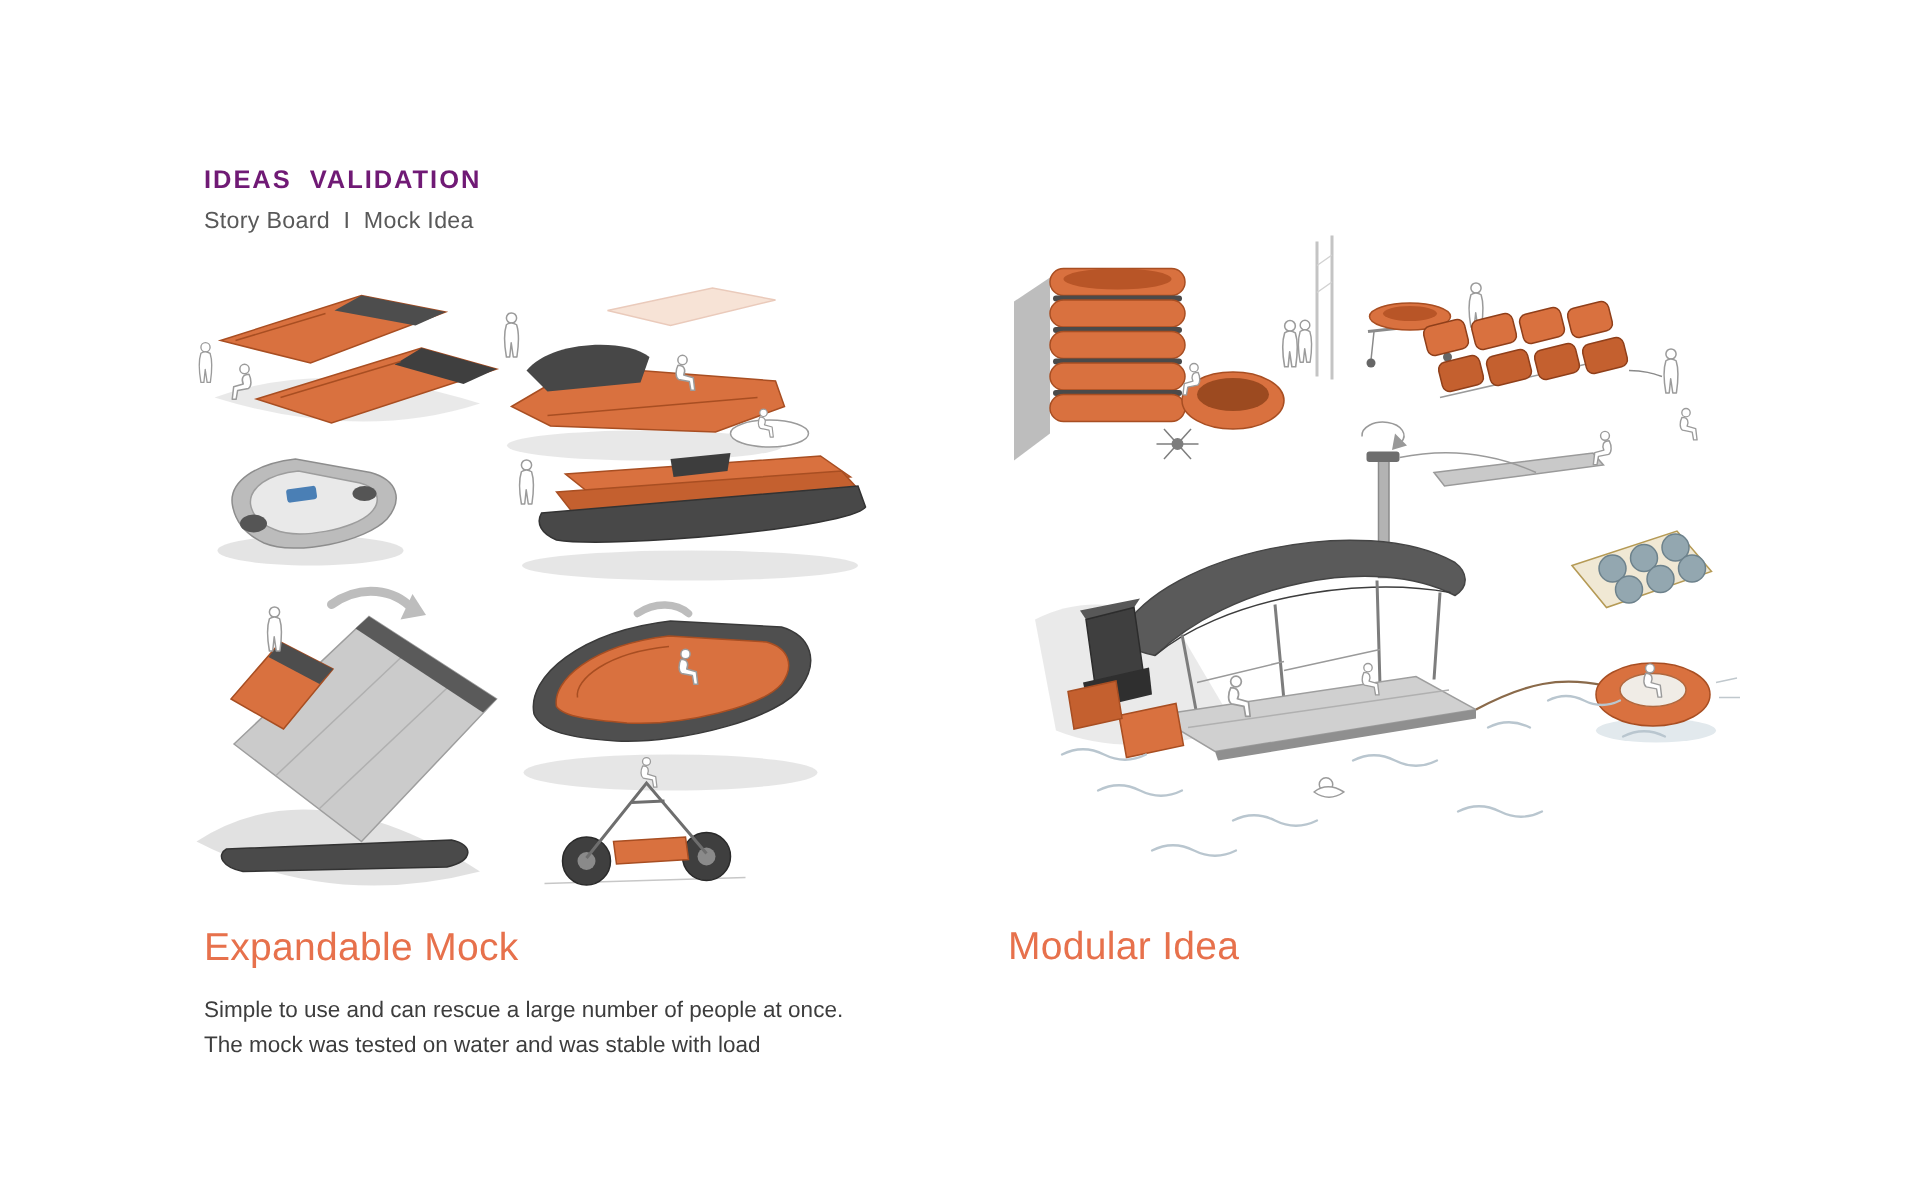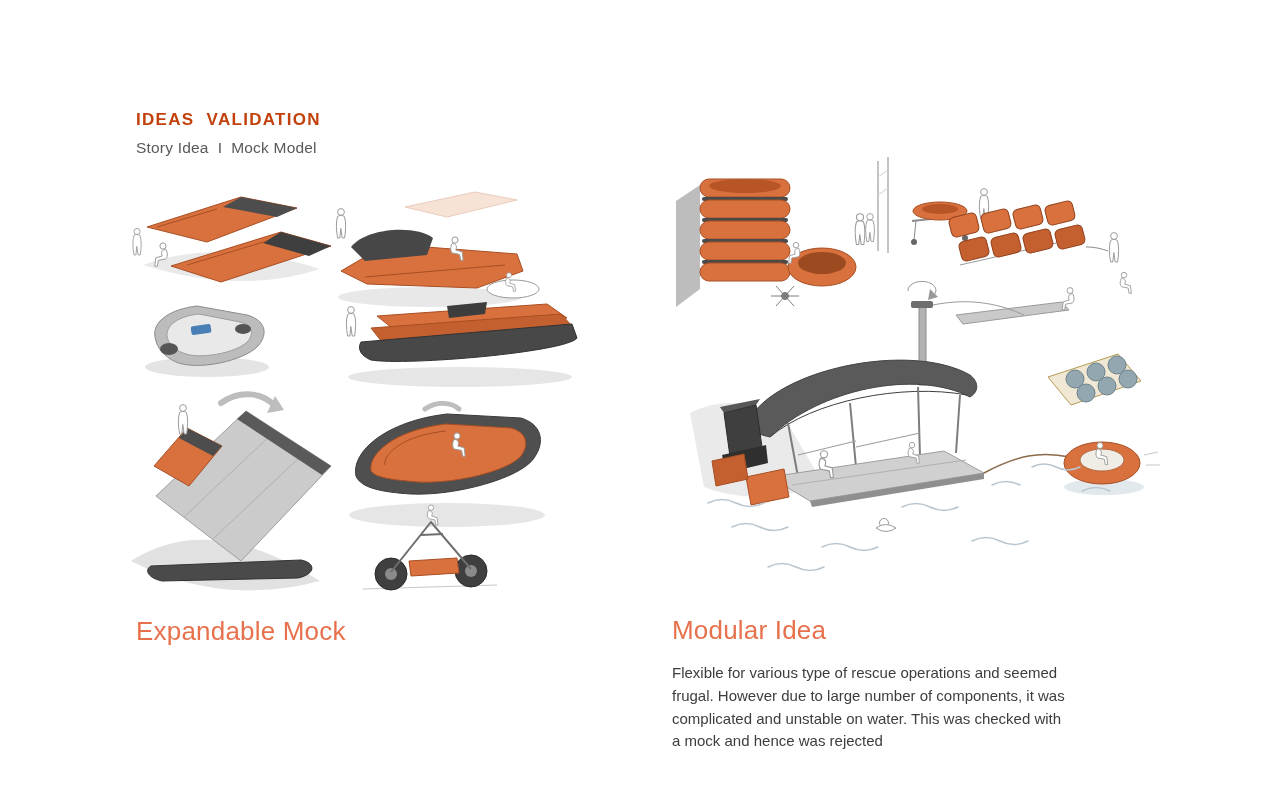--- a/index.html
+++ b/index.html
@@ -1,19 +1,19 @@
 <!DOCTYPE html>
 <html><head>
 <meta charset="utf-8">
 <style>
   * { margin:0; padding:0; box-sizing:border-box; }
   html,body { width:1280px; height:800px; background:#ffffff; font-family:"Liberation Sans",sans-serif; }
   .page { position:relative; width:1280px; height:800px; background:#ffffff; overflow:hidden; }
   .header { position:absolute; left:136px; top:110px; }
-  .title { font-size:17px; font-weight:700; letter-spacing:1.3px; color:#c2410c; white-space:pre; }
+  .title { font-size:17px; font-weight:700; letter-spacing:1.3px; color:#701a75; white-space:pre; }
   .subtitle { margin-top:9px; font-size:15.5px; color:#595959; letter-spacing:0.2px; white-space:pre; }
   .col { position:absolute; }
   .col-left  { left:125px; top:165px; width:470px; }
   .col-right { left:672px; top:155px; width:506px; }
   svg.sk { display:block; }
   .idea-heading { font-weight:400; font-size:26px; color:#e7714c; margin:8px 0 16px 0; letter-spacing:0.2px; }
   .idea-body { font-size:15px; line-height:1.52; color:#3d3d3d; white-space:pre-line; }
   .col-left .idea-heading, .col-left .idea-body { margin-left:11px; }
   .col-right .idea-heading, .col-right .idea-body { }
   .idea-body { max-width:488px; }
@@ -34,21 +34,21 @@
       <circle cx="0" cy="-11" r="3.1"></circle>
       <path d="M-3,-7.5 C-4.8,-4 -4.8,0.5 -2.6,2 L4.6,3.4 L5.6,9.2 L8.2,9.2 L7.2,0.8 L0.8,-1 C2.2,-4 1.6,-7.5 -3,-7.5 Z"></path>
     </g>
   </defs>
 </svg>
 
 <div class="page">
 
   <header class="header">
     <h1 class="title">IDEAS  VALIDATION</h1>
-    <p class="subtitle">Story Idea  I  Mock Model</p>
+    <p class="subtitle">Story Board  I  Mock Idea</p>
   </header>
 
   <section class="col col-left">
     <svg class="sk" viewBox="0 0 470 443" width="470" height="443">
 
       <g>
         <path d="M18,100 Q95,72 195,104 Q115,130 18,100 Z" fill="#e3e3e3" opacity="0.8"></path>
         <path d="M22,62 L116,32 L172,43 L82,77 Z" fill="#d9713f" stroke="#a84e22"></path>
         <path d="M116,32 L172,43 L152,52 L98,42 Z" fill="#4d4d4d"></path>
         <path class="sketchline" d="M32,62 L92,44"></path>
@@ -122,20 +122,22 @@
         <circle cx="346" cy="406" r="16" fill="#3f3f3f" stroke="#2a2a2a"></circle>
         <circle cx="346" cy="406" r="6" fill="#8a8a8a"></circle>
         <path d="M284,396 L332,393 L334,408 L286,411 Z" fill="#d9713f" stroke="#a84e22"></path>
         <path d="M266,407 L306,357 L346,404" fill="none" stroke="#6e6e6e" stroke-width="2"></path>
         <path d="M296,370 L318,369" fill="none" stroke="#6e6e6e" stroke-width="2"></path>
         <use href="#fig-sit" transform="translate(306,352) scale(0.85)"></use>
       </g>
     </svg>
 
     <h2 class="idea-heading">Expandable Mock</h2>
+    <p class="idea-body">Simple to use and can rescue a large number of people at once.
+The mock was tested on water and was stable with load</p>
   </section>
 
   <section class="col col-right">
     <svg class="sk" viewBox="0 0 506 452" width="506" height="452">
 
       <g>
         <path d="M4,46 L28,30 L28,134 L4,152 Z" fill="#bdbdbd"></path>
         <rect x="28" y="24" width="90" height="18" rx="9" fill="#d9713f" stroke="#a84e22"></rect>
         <ellipse cx="73" cy="31" rx="36" ry="7" fill="#b85527"></ellipse>
         <rect x="30" y="42" width="86" height="4" rx="2" fill="#4a4a4a"></rect>
@@ -253,19 +255,15 @@
         <path class="water" d="M96,412 q14,-7 28,0 q14,7 28,0"></path>
         <path class="water" d="M230,352 q14,-7 28,0 q14,7 28,0"></path>
         <path class="water" d="M320,330 q14,-7 28,0"></path>
         <path class="water" d="M360,312 q12,-6 24,0 q12,6 24,0"></path>
         <path class="water" d="M410,336 q14,-7 28,0"></path>
         <path class="water" d="M300,386 q14,-7 28,0 q14,7 28,0"></path>
       </g>
     </svg>
 
     <h2 class="idea-heading">Modular Idea</h2>
-    <p class="idea-body">Flexible for various type of rescue operations and seemed
-frugal. However due to large number of components, it was
-complicated and unstable on water. This was checked with
-a mock and hence was rejected</p>
   </section>
 
 </div>
 
 </body></html>

